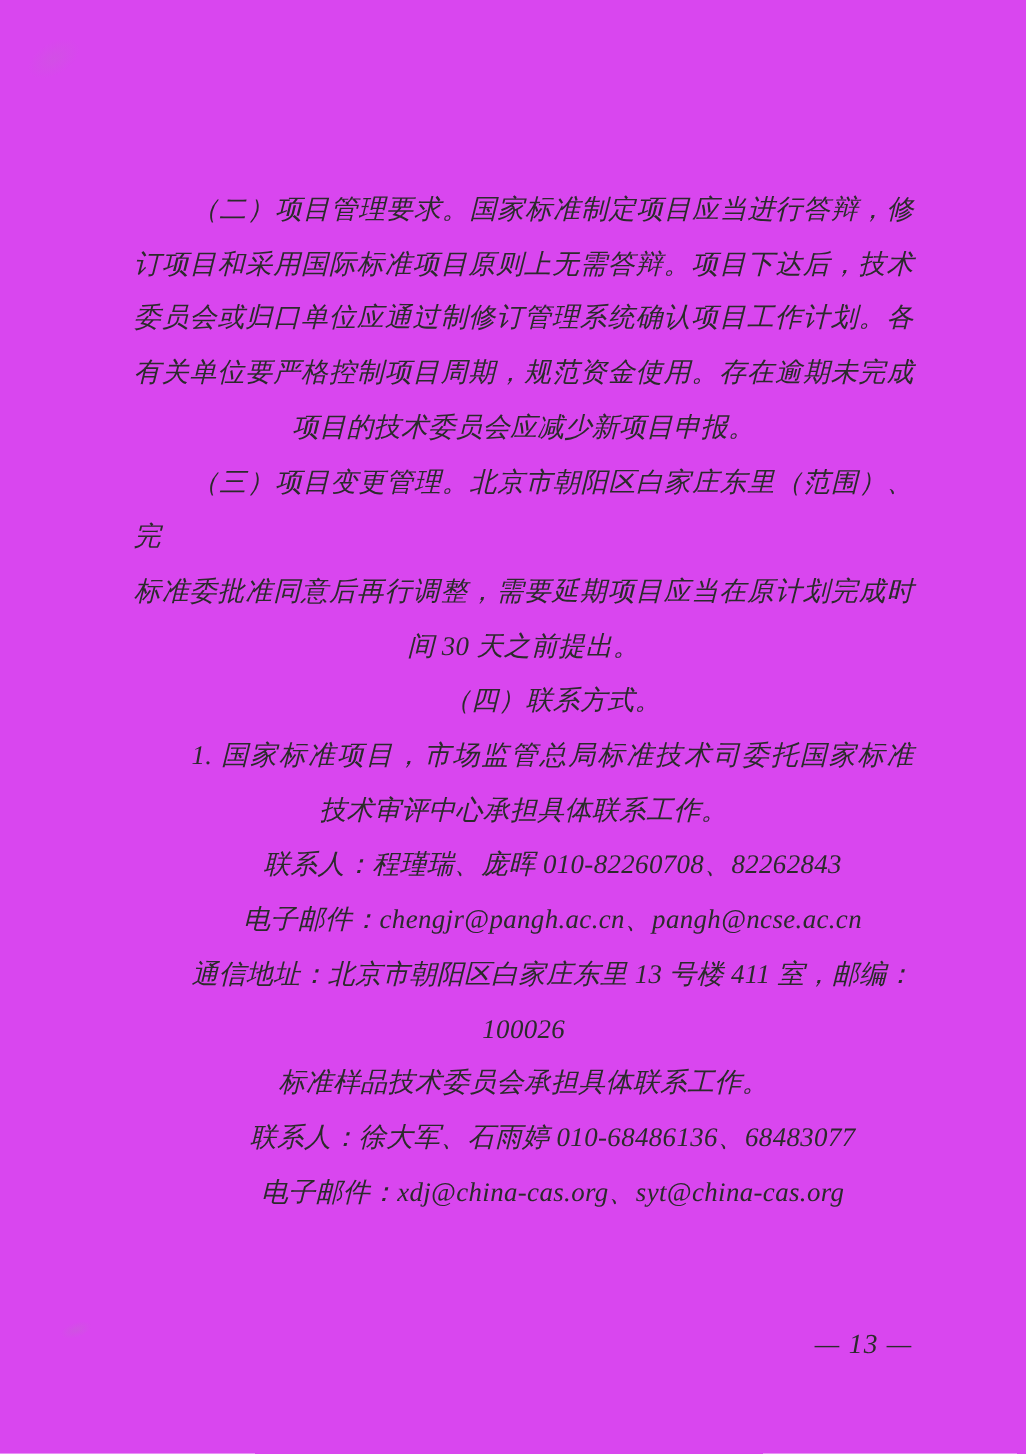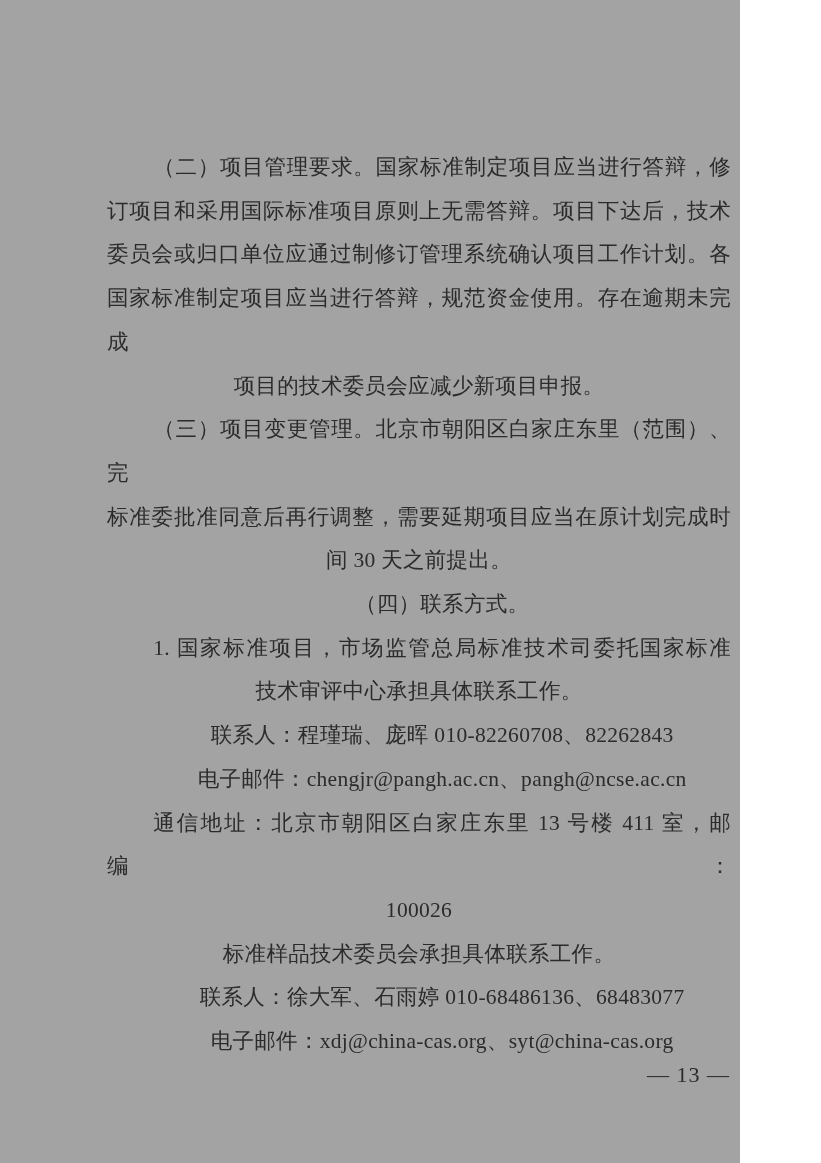--- a/index.html
+++ b/index.html
@@ -1,23 +1,24 @@
 <!DOCTYPE html>
 <html lang="zh"><head>
 <meta charset="utf-8">
 <style>
   html, body { margin: 0; padding: 0; background: #ffffff; }
   .page {
     position: relative;
-    width: 740px;
+    width: 821px;
     height: 1163px;
-    background: #a3a3a3;
+    background: #d946ef;
     overflow: hidden;
     font-family: "Liberation Serif", "DejaVu Serif", serif;
     color: #2b2b2b;
+    font-style: italic;
   }
   .content {
     position: absolute;
     left: 107px;
     top: 146px;
     width: 624px;
     font-size: 21.5px;
     line-height: 43.7px;
     letter-spacing: 0.3px;
   }
@@ -57,21 +58,21 @@
 
   <span class="smudge smudge-a"></span>
   <span class="smudge smudge-b"></span>
 
   <div class="content">
 
     <p class="para">
       <span class="ln first fill">（二）项目管理要求。国家标准制定项目应当进行答辩，修</span>
       <span class="ln fill">订项目和采用国际标准项目原则上无需答辩。项目下达后，技术</span>
       <span class="ln fill">委员会或归口单位应通过制修订管理系统确认项目工作计划。各</span>
-      <span class="ln fill">国家标准制定项目应当进行答辩，规范资金使用。存在逾期未完成</span>
+      <span class="ln fill">有关单位要严格控制项目周期，规范资金使用。存在逾期未完成</span>
       <span class="ln">项目的技术委员会应减少新项目申报。</span>
     </p>
 
     <p class="para">
       <span class="ln first fill">（三）项目变更管理。北京市朝阳区白家庄东里（范围）、完</span>
       <span class="ln fill">标准委批准同意后再行调整，需要延期项目应当在原计划完成时</span>
       <span class="ln">间 30 天之前提出。</span>
     </p>
 
     <p class="para">

